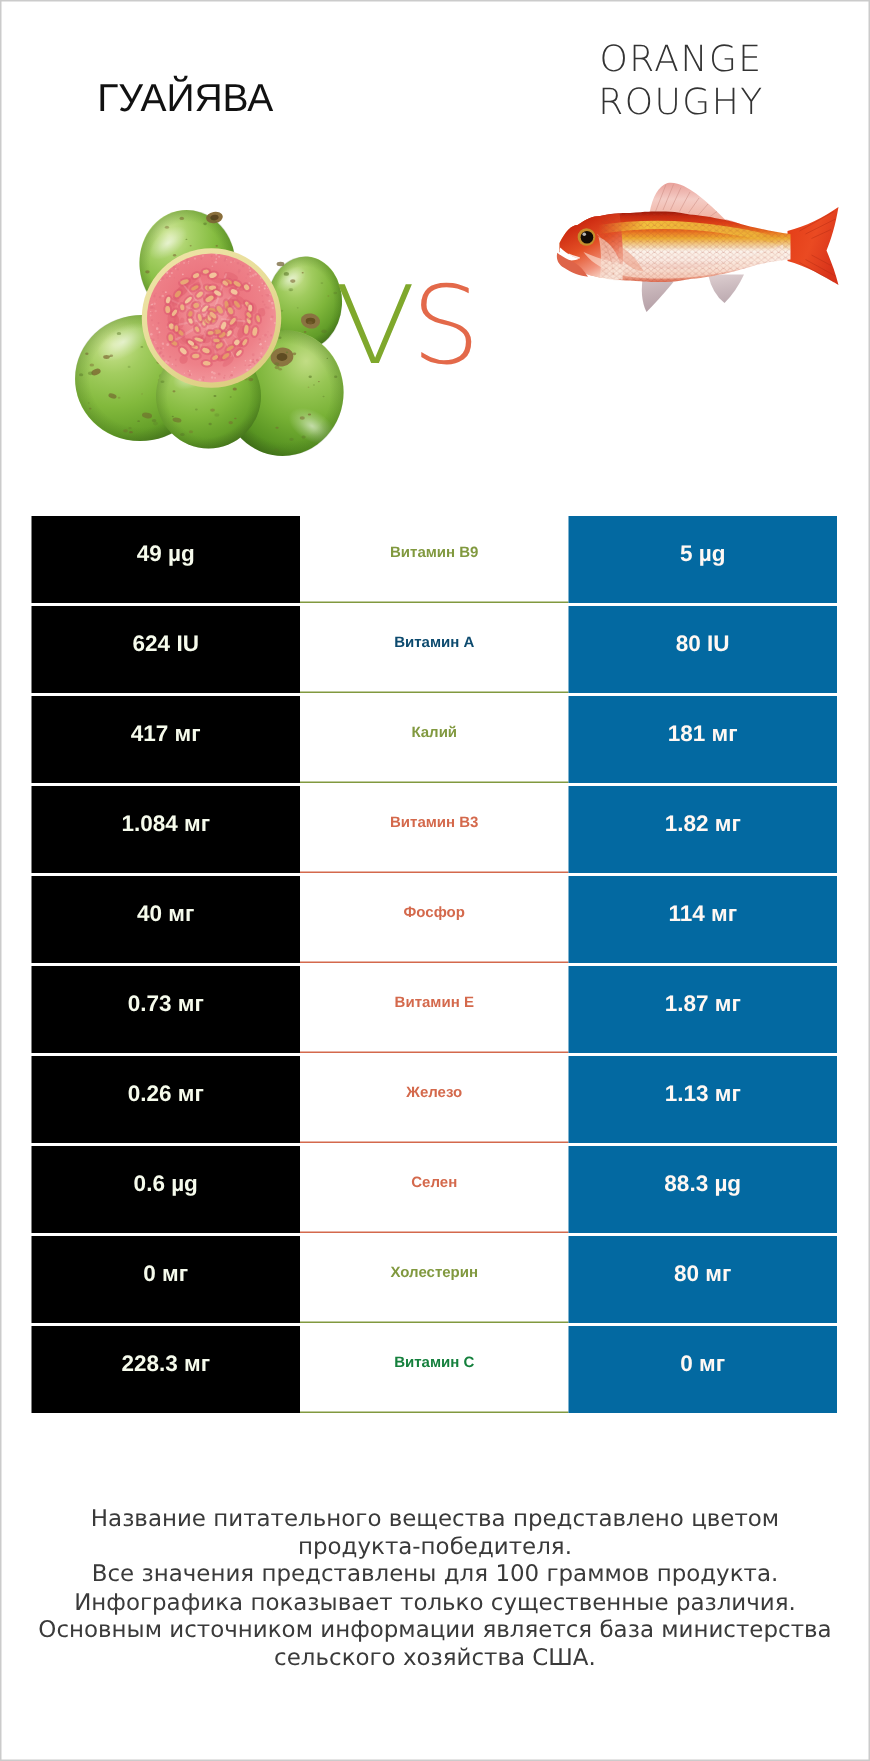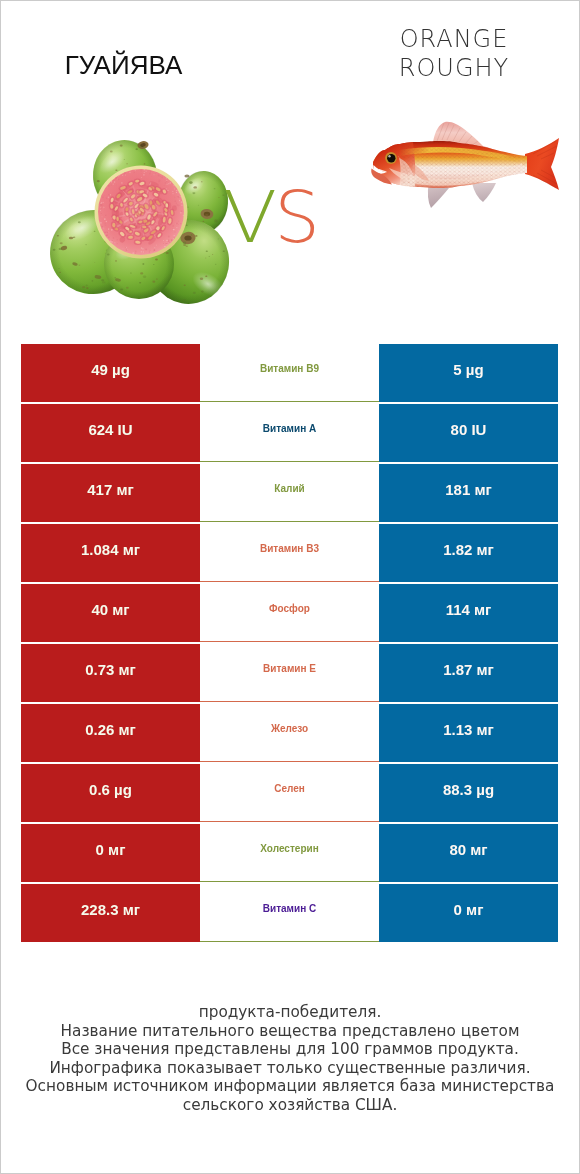--- a/index.html
+++ b/index.html
@@ -30,21 +30,21 @@
   
   .tbl{position:absolute;left:0;top:344px;width:580px;}
   .row{position:relative;height:60px;}
   .cell{position:absolute;top:0;height:58px;display:flex;align-items:center;
         justify-content:center;font-size:15px;font-weight:700;padding-bottom:8px;
         box-sizing:border-box;}
   .cell.left{left:21px;width:179px;color:#f6fbec;}
   .cell.right{left:379px;width:179px;color:#fff8f3;}
   .cell.mid{left:200px;width:179px;font-size:10px;font-weight:700;background:#fff;
             border-bottom:1.1px solid #000;}
-  .green{background:#b91c1c;}
+  .green{background:#000000;}
   .orange{background:#0369a1;}
 
   
   .footer{position:absolute;left:0;top:1003px;width:580px;text-align:center;
           font-family:"DejaVu Sans",sans-serif;
           font-size:15.3px;line-height:18.6px;color:#3a3a3a;font-weight:400;}
   .footer b{font-weight:400;}
 </style>
 </head>
 <body>
@@ -856,27 +856,27 @@
         <div class="cell mid" style="color:#d4694c;border-bottom-color:#d4694c">Селен</div>
         <div class="cell right orange">88.3 µg</div>
       </div>
       <div class="row">
         <div class="cell left green">0 мг</div>
         <div class="cell mid" style="color:#81993f;border-bottom-color:#81993f">Холестерин</div>
         <div class="cell right orange">80 мг</div>
       </div>
       <div class="row">
         <div class="cell left green">228.3 мг</div>
-        <div class="cell mid" style="color:#4c1d95;border-bottom-color:#81993f">Витамин C</div>
+        <div class="cell mid" style="color:#15803d;border-bottom-color:#81993f">Витамин C</div>
         <div class="cell right orange">0 мг</div>
       </div>
     </div>
 
   <div class="footer" id="footer">
+      <div>Название питательного вещества представлено цветом</div>
       <div>продукта-победителя.</div>
-      <div>Название питательного вещества представлено цветом</div>
       <div>Все значения представлены для <b>100</b> граммов продукта.</div>
       <div>Инфографика показывает только существенные различия.</div>
       <div>Основным источником информации является база министерства</div>
       <div>сельского хозяйства США.</div>
     </div>
   <div class="page-border"></div>
 </div>
 
 </body></html>

